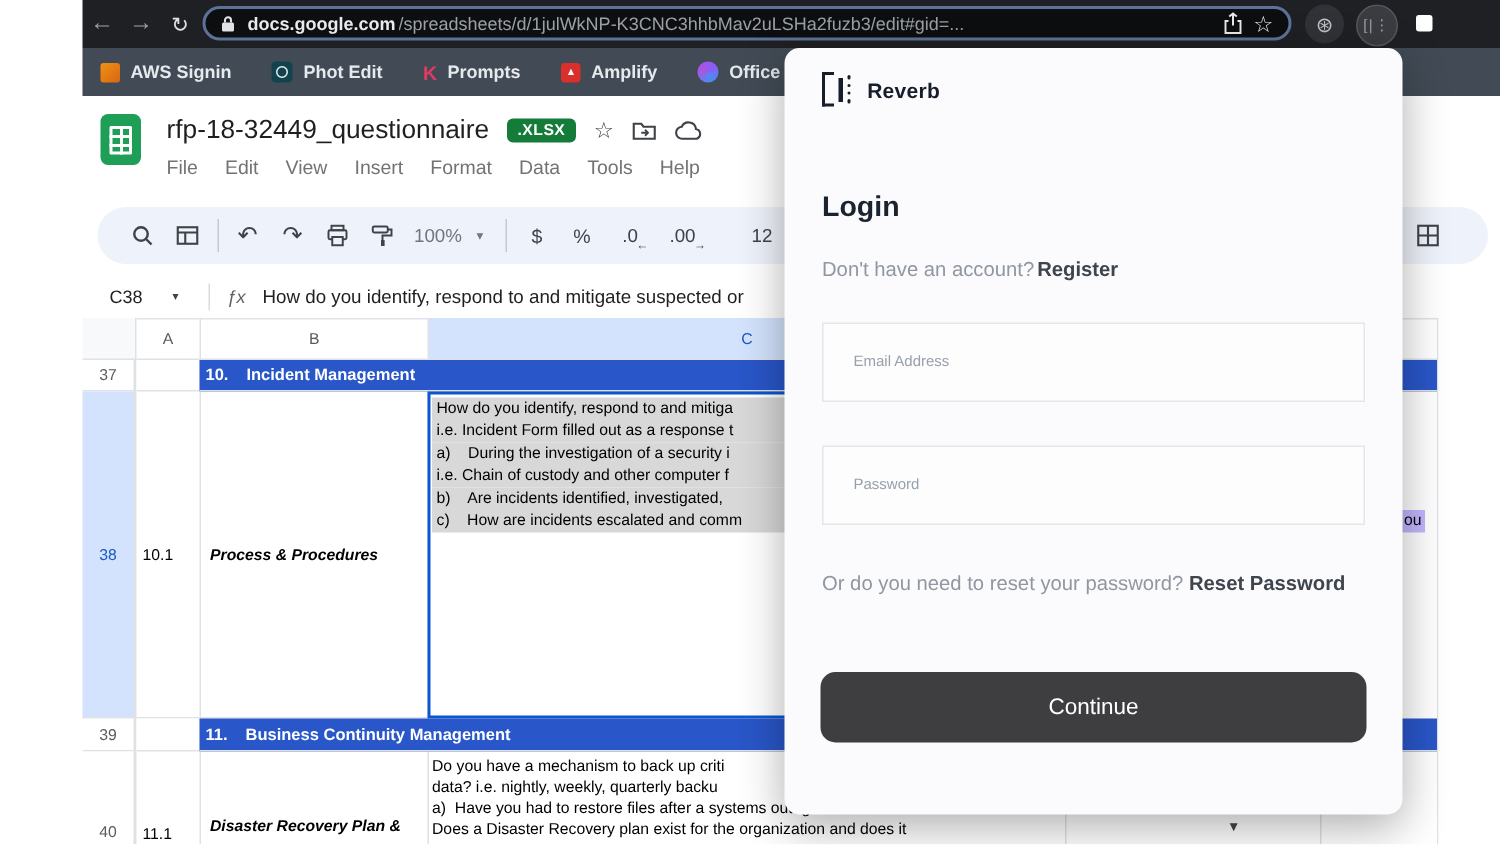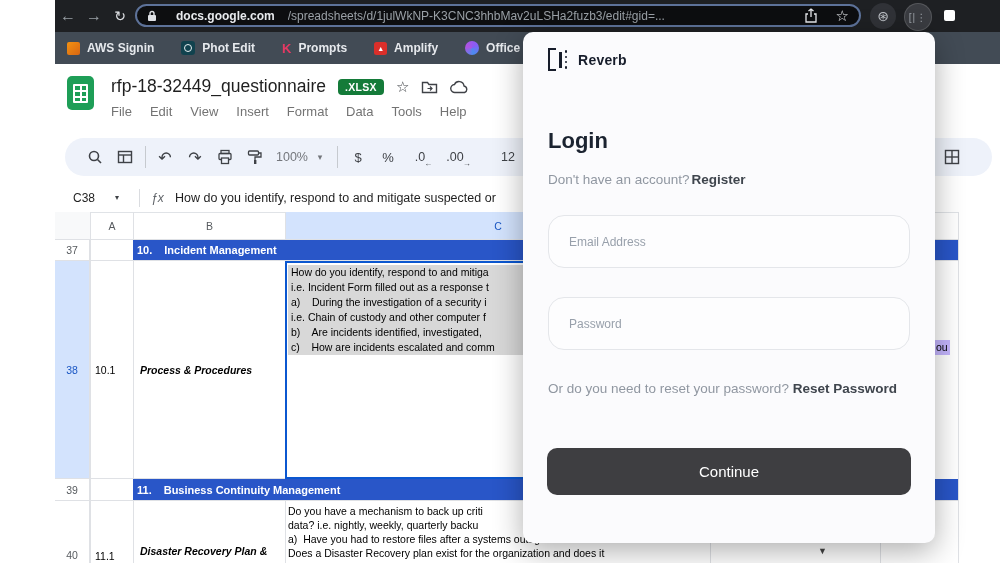--- a/index.html
+++ b/index.html
@@ -3,21 +3,21 @@
 <meta charset="utf-8">
 <style>
   html,body{margin:0;padding:0;background:#fff;font-family:"Liberation Sans",sans-serif;}
   .stage{position:relative;width:1000px;height:563px;overflow:hidden;background:#fff;}
   .abs{position:absolute;}
   .win{position:absolute;left:55px;top:0;width:945px;height:563px;}
   
   .chromebar{position:absolute;left:0;top:0;width:945px;height:32px;background:#1e2023;display:flex;align-items:center;}
   .navbtn{width:26px;text-align:center;font-size:16px;color:#9aa0a6;cursor:pointer;}
   .reload{color:#dfe1e5;font-size:14px;}
-  .urlpill{position:absolute;left:80px;top:4px;width:726px;height:23px;border-radius:14px;background:#0d0e10;border:2px solid #5d7299;display:flex;align-items:center;padding:0 10px;box-sizing:border-box;gap:19px;}
+  .urlpill{position:absolute;left:80px;top:4px;width:726px;height:23px;border-radius:14px;background:#0d0e10;border:2px solid #5d7299;display:flex;align-items:center;padding:0 10px;box-sizing:border-box;gap:8px;}
   .urlhost{color:#e8eaed;font-weight:bold;font-size:12px;white-space:nowrap;}
   .urlpath{color:#9aa0a6;font-size:12px;white-space:nowrap;overflow:hidden;flex:1;}
   .pillicon{color:#e8eaed;font-size:13px;}
   .extcircle{position:absolute;top:3px;width:26px;height:26px;border-radius:50%;background:#303237;display:flex;align-items:center;justify-content:center;}
   
   .bookbar{position:absolute;left:0;top:32px;width:945px;height:32px;background:#424b55;display:flex;align-items:center;padding-left:12px;box-sizing:border-box;}
   .bm{display:flex;align-items:center;gap:7px;margin-right:27px;cursor:pointer;}
   .bm span.lbl{color:#e6e9ed;font-size:12px;font-weight:bold;white-space:nowrap;}
   
   .page{position:absolute;left:0;top:64px;width:945px;height:499px;background:#fff;}
@@ -41,24 +41,24 @@
   .cline40{display:block;white-space:pre;line-height:14px;background:#fff;width:fit-content;}
   
   .modal{position:absolute;left:523px;top:32px;width:412px;height:511px;background:#fbfbfd;border-radius:10px;box-shadow:0 8px 30px rgba(0,0,0,.32);z-index:50;}
   .brandrow{position:absolute;left:25px;top:16px;display:flex;align-items:center;gap:11px;}
   .brandname{font-size:14px;font-weight:bold;color:#171d2b;letter-spacing:.2px;}
   .logo{display:flex;align-items:center;gap:3px;}
   .logobracket{width:8px;height:23px;border:2.5px solid #171d2b;border-right:none;box-sizing:border-box;}
   .logobar{width:2.5px;height:16px;background:#171d2b;}
   .logodots{display:flex;flex-direction:column;gap:2.6px;}
   .logodots i{width:2.6px;height:2.6px;background:#171d2b;border-radius:50%;}
-  .loginh{position:absolute;left:25px;top:96px;font-size:22px;font-weight:bold;color:#1b2330;}
+  .loginh{position:absolute;left:25px;top:96px;font-size:19px;font-weight:bold;color:#1b2330;}
   .subrow{position:absolute;left:25px;top:140px;font-size:13.5px;color:#9097a1;}
   .linktxt{color:#3f454d;font-weight:bold;margin-left:2px;cursor:pointer;}
-  .field{position:absolute;left:25px;width:362px;height:53px;border-radius:16px;border:1px solid #e4e6ea;background:#fdfdfe;box-sizing:border-box;padding-left:20px;font-size:12px;color:#30343b;outline:none;font-family:"Liberation Sans",sans-serif;}
+  .field{position:absolute;left:25px;width:362px;height:53px;border-radius:0;border:1px solid #e4e6ea;background:#fdfdfe;box-sizing:border-box;padding-left:20px;font-size:10px;color:#30343b;outline:none;font-family:"Liberation Sans",sans-serif;}
   .field::placeholder{color:#98a0ab;opacity:1;}
   .resettxt{position:absolute;left:25px;top:346px;width:350px;font-size:13.5px;color:#9097a1;line-height:22px;}
   .resetlink{color:#3f454d;font-weight:bold;cursor:pointer;}
   .continue{position:absolute;left:24px;top:416px;width:364px;height:47px;border-radius:10px;background:#3e3e41;color:#fff;font-size:15px;border:none;cursor:pointer;font-family:"Liberation Sans",sans-serif;}
 </style>
 </head>
 <body>
 
 <div class="stage">
 <div class="win">

